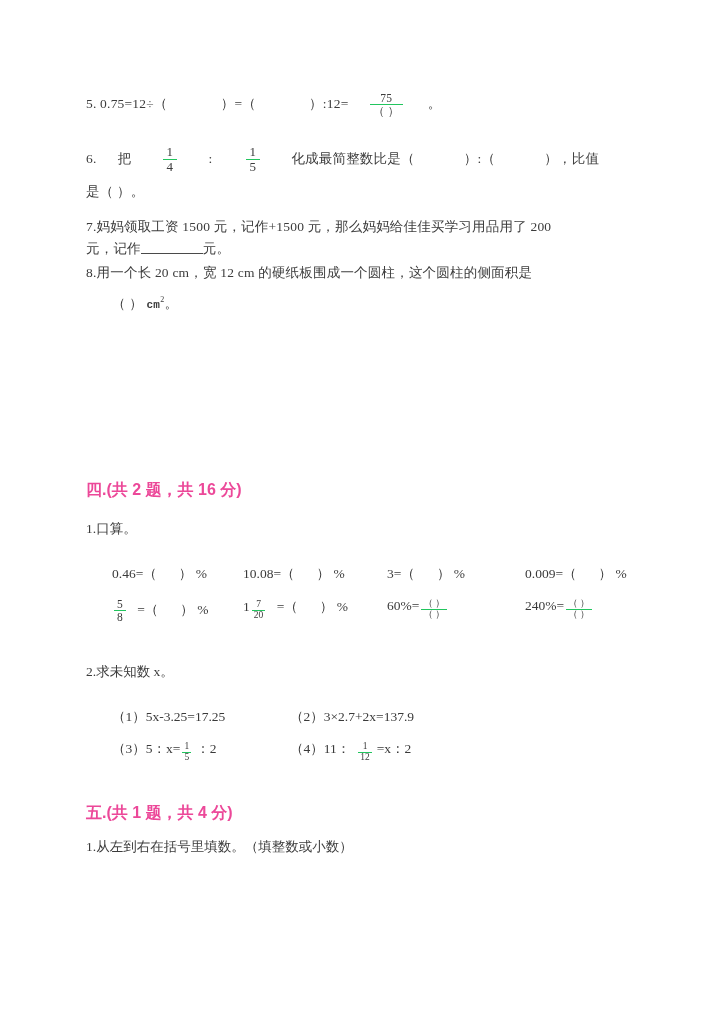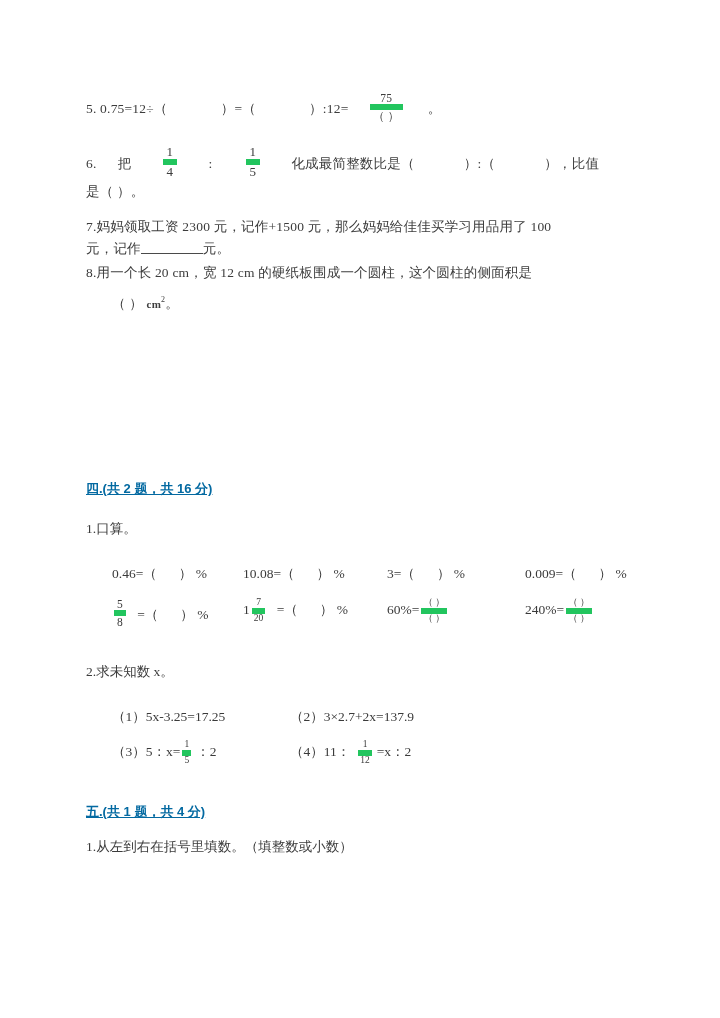--- a/index.html
+++ b/index.html
@@ -30,40 +30,39 @@
     font-size: 13.5px;
     line-height: 22px;
     letter-spacing: 0.2px;
     white-space: nowrap;
     color: #3c3c3c;
   }
 
   .heading {
     font-family: "Liberation Sans", "DejaVu Sans", sans-serif;
     font-weight: bold;
-    font-size: 13px;
-    color: #0369a1;
-    white-space: nowrap;
-    text-decoration: underline;
+    font-size: 16px;
+    color: #ec4899;
+    white-space: nowrap;
   }
 
   .sub { font-size: 13.5px; color: #3c3c3c; white-space: nowrap; }
 
   
   .frac {
     display: inline-block;
     vertical-align: -0.55em;
     text-align: center;
     line-height: 1.05;
     margin: 0 2px;
   }
   .frac .num {
     display: block;
     padding: 0 3px;
-    border-bottom: 6px solid #22c55e;
+    border-bottom: 1px solid #22c55e;
     font-size: 11.5px;
   }
   .frac .den {
     display: block;
     padding: 0 3px;
     font-size: 11.5px;
   }
   .frac.big .num, .frac.big .den { font-size: 13px; padding: 0 4px; }
   .frac.tiny .num, .frac.tiny .den { font-size: 9.5px; padding: 0 2px; }
 
@@ -150,32 +149,32 @@
     <span style="display:inline-block;width:22px;"></span>
     <span>化成最简整数比是（</span>
     <span style="display:inline-block;width:42px;"></span>
     <span>）:（</span>
     <span style="display:inline-block;width:42px;"></span>
     <span>），比值</span>
   </div>
   <div class="abs line" style="left:86px; top:181px;">是（          ）。</div>
 
   <div class="abs line" style="left:86px; top:216px;">
-    <span>7.</span><span>妈妈领取工资 2300 元，记作+1500 元，那么妈妈给佳佳买学习用品用了 100</span>
+    <span>7.</span><span>妈妈领取工资 1500 元，记作+1500 元，那么妈妈给佳佳买学习用品用了 200</span>
   </div>
   <div class="abs line" style="left:86px; top:238px;">
     <span>元，记作</span><span class="uline"></span><span>元。</span>
   </div>
 
   <div class="abs line" style="left:86px; top:262px;">
     <span>8.</span><span>用一个长 20 cm，宽 12 cm 的硬纸板围成一个圆柱，这个圆柱的侧面积是</span>
   </div>
   <div class="abs line" style="left:112px; top:289px;">
     <span>（          ）</span>
-    <span style="font-family:Liberation Serif, serif; font-size:11px; font-weight:bold;">cm</span><sup class="sq">2</sup><span>。</span>
+    <span style="font-family:Liberation Mono, monospace; font-size:11px; font-weight:bold;">cm</span><sup class="sq">2</sup><span>。</span>
   </div>
 
 
   <div class="abs heading" style="left:86px; top:480px;">四.(共 2 题，共 16 分)</div>
 
   <div class="abs sub" style="left:86px; top:520px;">
     <span>1.</span><span>口算。</span>
   </div>
 
   <div class="eqcell" style="left:112px; top:565px;">

